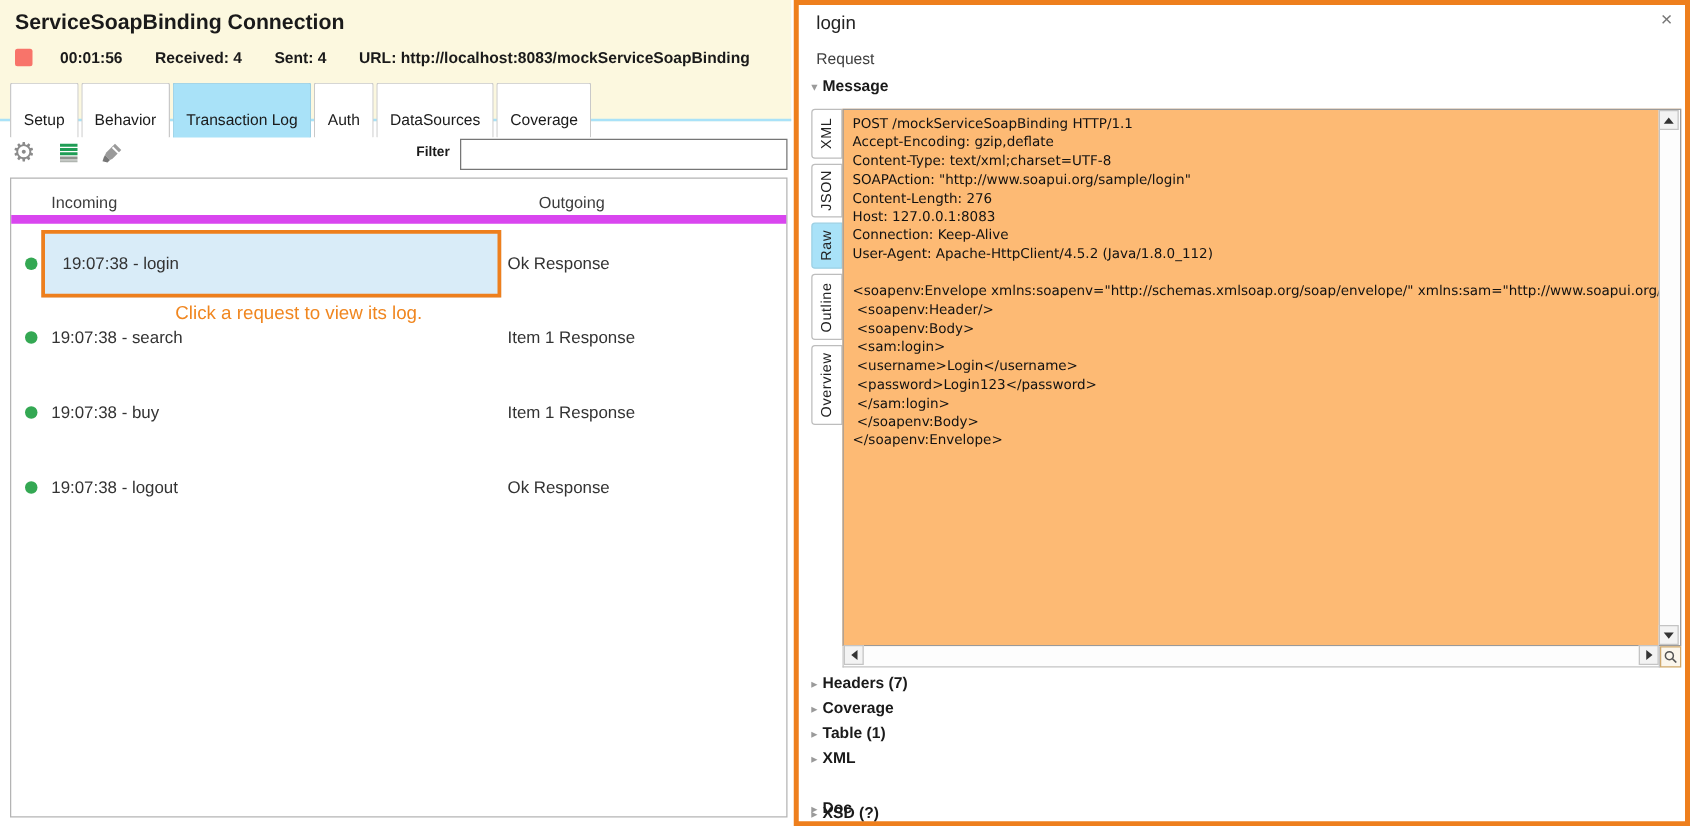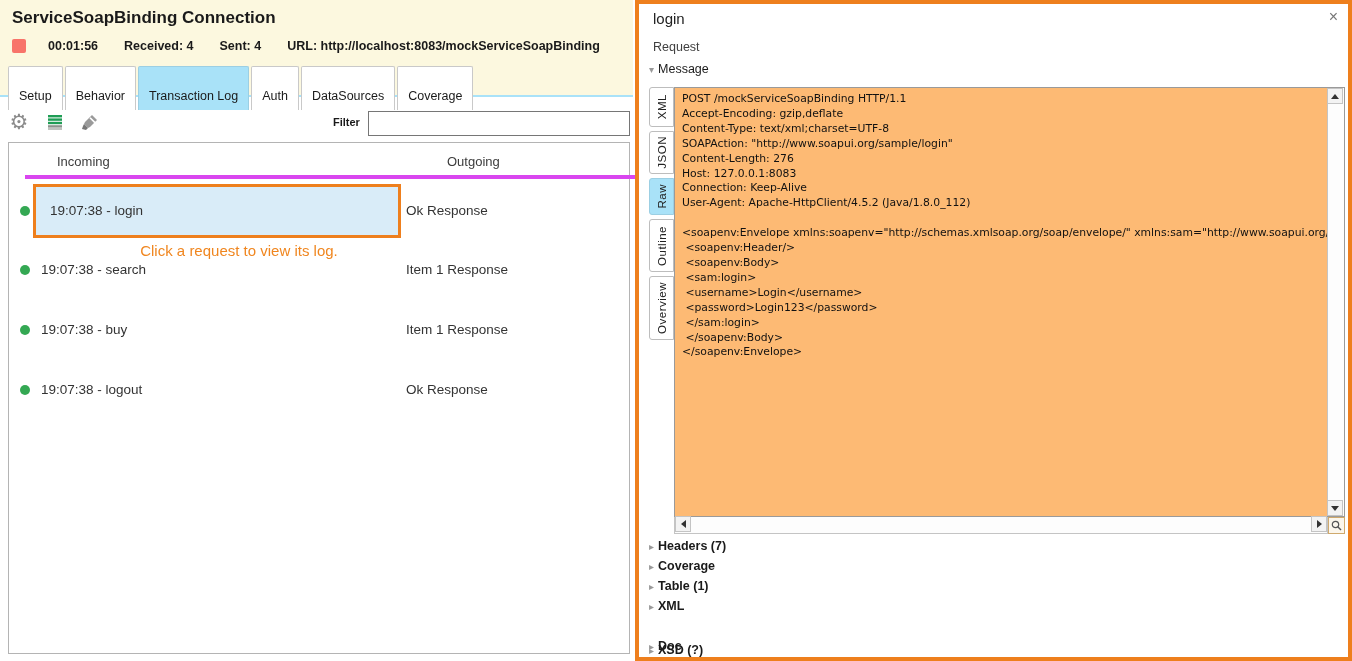--- a/index.html
+++ b/index.html
@@ -24,41 +24,41 @@
   .toolbar { position:absolute; left:0; top:103px; width:100%; height:38px; }
   .tb-icon { position:absolute; top:8px; width:22px; height:22px; display:flex;
              align-items:center; justify-content:center; }
   .gear-glyph { font-size:21px; color:#8b8b8b; line-height:1; font-family:"DejaVu Sans",sans-serif; }
   .filter-label { position:absolute; left:333px; top:13px; font-size:11px; font-weight:600; color:#1a1a1a; }
   .filter-input { position:absolute; left:368px; top:8px; width:262px; height:25px;
                   border:1px solid #767676; background:#fff; font-size:12px; padding:0 6px; outline:none; }
 
   .log-table { position:absolute; left:8px; top:142px; width:622px; height:512px;
                border:1px solid #b4b4b4; background:#fff; }
-  .table-head { position:absolute; left:16px; top:0; width:100%; height:36px; border-bottom:4px solid #d946ef; }
+  .table-head { position:absolute; left:0; top:0; width:100%; height:36px; border-bottom:7px solid #d946ef; }
   .col-incoming { position:absolute; left:32px; top:11px; font-size:13px; color:#3c3c3c; }
   .col-outgoing { position:absolute; left:422px; top:11px; font-size:13px; color:#3c3c3c; }
 
   .row-dot { position:absolute; left:11px; width:10px; height:10px; border-radius:50%; background:#34a853; }
   .row-text { position:absolute; font-size:13.5px; color:#333; white-space:nowrap; }
   .selected-box { position:absolute; left:24px; top:41px; width:368px; height:54px;
                   background:#d9ecf8; border:3px solid #ee7f1d; }
   .selected-box .inner-label { position:absolute; left:14px; top:16px; font-size:13.5px; color:#333; }
   .click-hint { position:absolute; left:60px; top:99px; width:340px; text-align:center;
                 font-size:15px; color:#f0861f; }
 
   
   .right-panel { position:absolute; left:635px; top:0; width:717px; height:661px;
                  border:4px solid #ee7f1d; background:#ffffff; }
   .rp-title { position:absolute; left:14px; top:6px; font-size:15px; color:#222; }
   .rp-annotation { position:absolute; left:0; top:10px; width:100%; text-align:center;
                    font-size:15px; color:#f0861f; }
   .rp-close { position:absolute; right:10px; top:4px; font-size:16px; color:#777; cursor:default; }
   .rp-request { position:absolute; left:14px; top:36px; font-size:12.5px; color:#404040; }
-  .section-head { position:absolute; left:10px; font-size:12.5px; font-weight:normal; color:#1a1a1a; }
+  .section-head { position:absolute; left:10px; font-size:12.5px; font-weight:bold; color:#1a1a1a; }
   .tri { color:#9a9a9a; font-size:10px; margin-right:4px; font-family:"DejaVu Sans",sans-serif; }
 
   
   .vtab { position:absolute; left:10px; width:25px; background:#fff; border:1px solid #bdbdbd;
           border-radius:3px 0 0 3px; display:flex; align-items:center; justify-content:center; }
   .vtab span { writing-mode:vertical-rl; transform:rotate(180deg); font-size:11.5px; color:#222;
                letter-spacing:0.5px; }
   .vtab.selected { background:#a9e2f8; border-color:#9ccfe3; }
 
   .msg-content { position:absolute; left:35px; top:83px; width:671px; height:430px;

